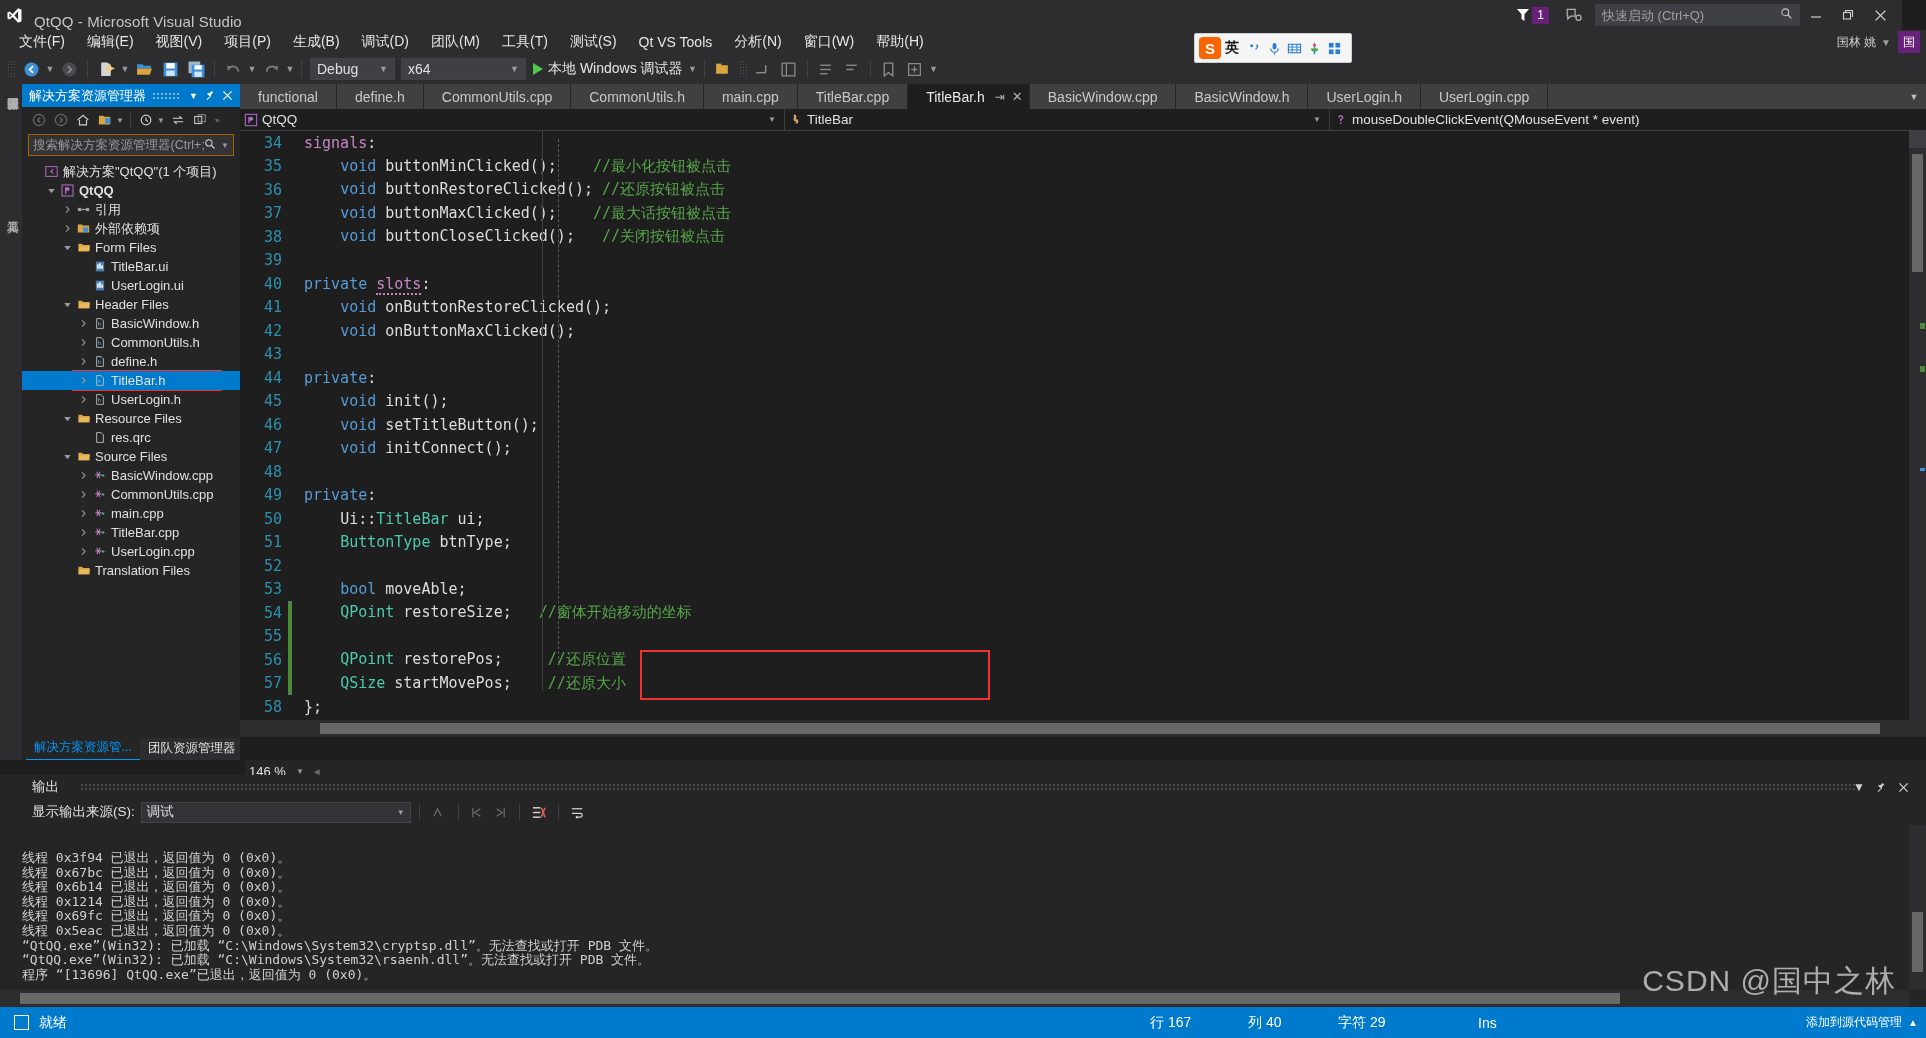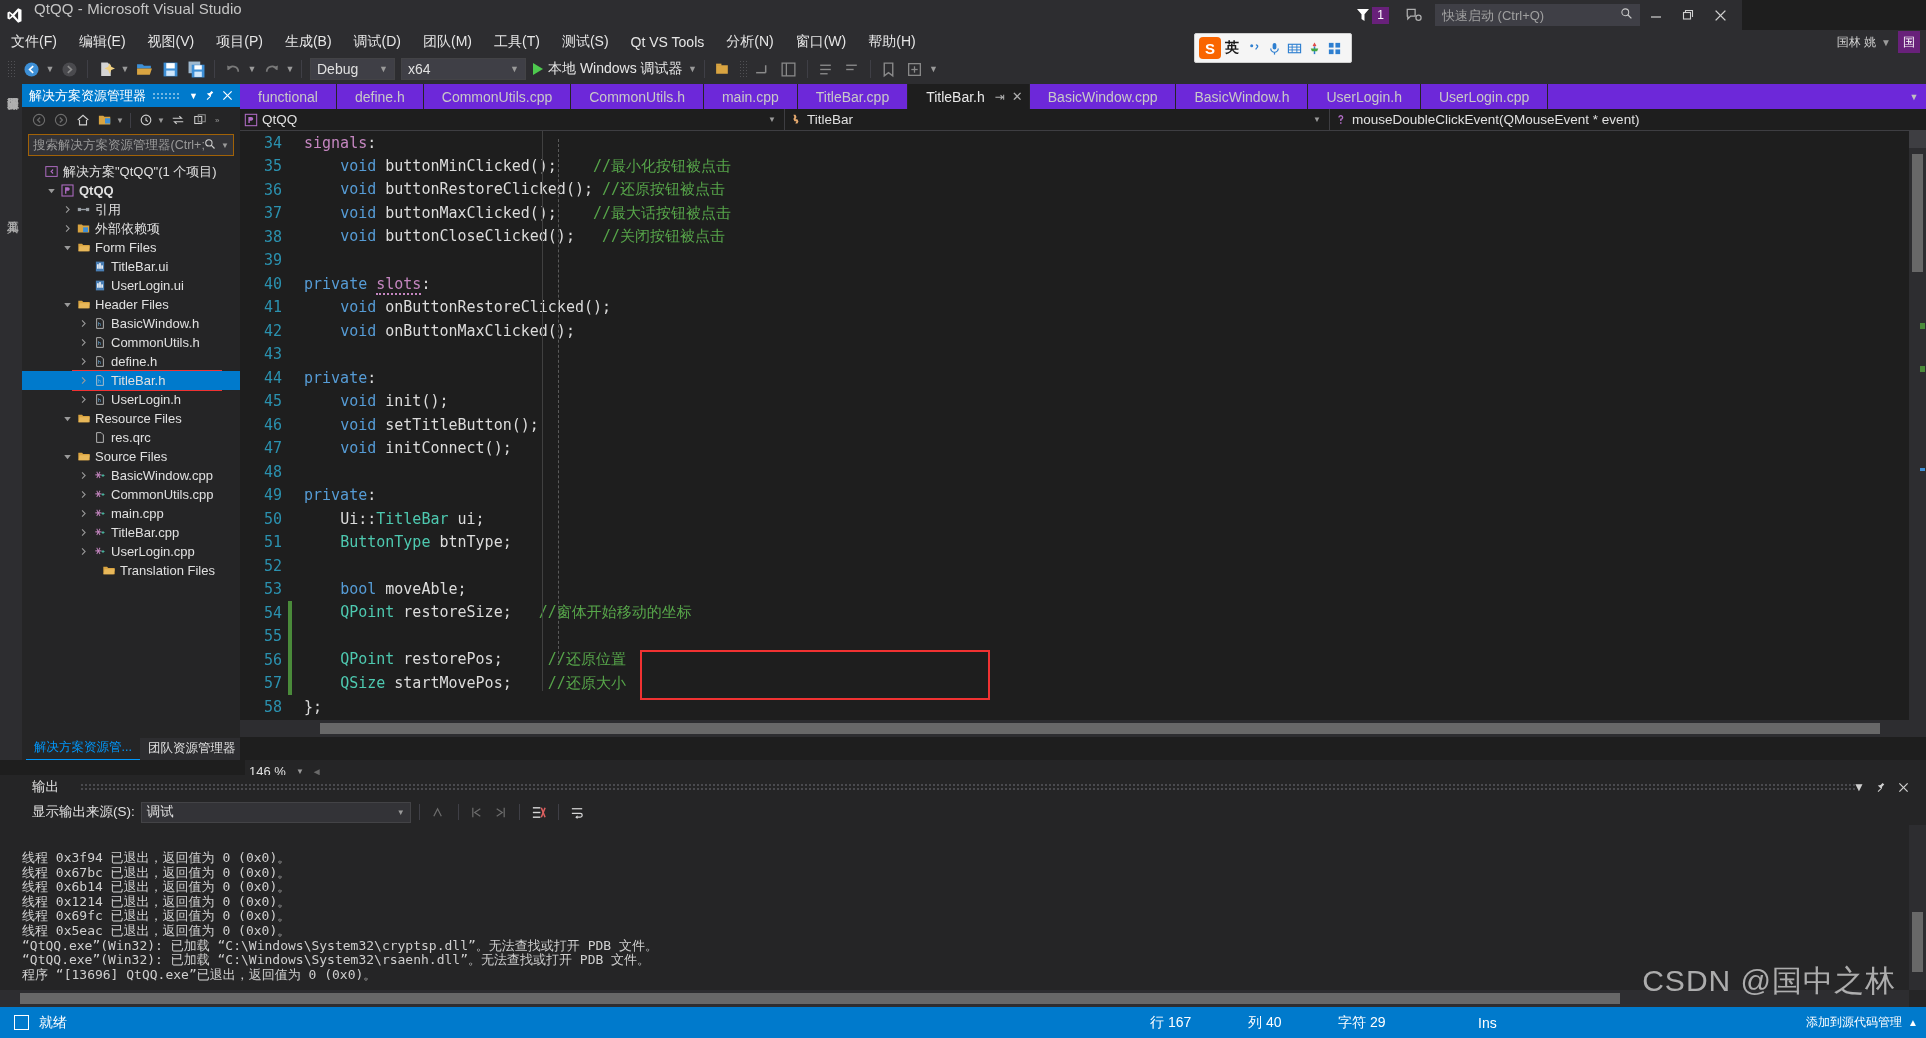--- a/index.html
+++ b/index.html
@@ -7,23 +7,23 @@
     width: 1926px; height: 1038px;
     background: #1e1e1e;
     font-family: "Liberation Sans", sans-serif;
     overflow: hidden;
     -webkit-font-smoothing: antialiased;
   }
   body { position: relative; }
 
   
   #titlebar {
-    position: absolute; left:0; top:0; width:1742px; height:30px;
+    position: absolute; left:0; top:0; width:1902px; height:30px;
     background: #2d2d30;
-    display: flex; align-items: flex-start;
+    display: flex; align-items: flex-end;
   }
   #vs-logo {
     width: 28px; height: 30px; display:flex; align-items:center; justify-content:center;
   }
   #vs-logo svg { display:block; }
   #app-title {
     color: #c5c5c5; font-size: 15px; margin-left: 6px; letter-spacing: .1px;
   }
   .tb-right { position:absolute; right:0; top:0; height:30px; display:flex; align-items:center; }
   #notif-wrap { display:flex; align-items:center; margin-right:10px; }
@@ -44,21 +44,21 @@
   #quicklaunch input::placeholder { color:#a0a0a0; }
   .win-btn {
     width: 32px; height:30px; display:flex; align-items:center; justify-content:center;
     color:#d0d0d0;
   }
   .win-btn svg { display:block; }
 
   
   #menubar {
     position:absolute; left:0; top:30px; width:1926px; height:24px;
-    background:#2d2d30; display:flex; align-items:center; 
+    background:#2d2d30; display:flex; align-items:center; padding-left:8px;
   }
   .menu-item {
     color:#e6e6e6; font-size:14px; padding: 2px 11px; white-space:nowrap; cursor:default;
   }
   #user-area { position:absolute; right:0; top:30px; height:24px; display:flex; align-items:center; }
   #user-name { color:#d0d0d0; font-size:12px;margin-left:12px; }
   #user-caret { color:#9a9a9a; font-size:10px; margin:0 7px 0 5px; }
   #user-avatar {
     width:22px; height:22px; background:#68217a; color:#fff; font-size:12px;
     display:flex; align-items:center; justify-content:center; margin-right:6px;
@@ -140,21 +140,21 @@
   }
   #se-bottom-tabs { height:22px; display:flex; align-items:flex-end; padding-left:4px; }
   .se-btab { font-size:12.5px; padding:2px 8px 3px 8px; white-space:nowrap; }
   #se-btab0 { color:#0097fb; border-bottom:1px solid #0097fb; }
   #se-btab1 { color:#e0e0e0; background:#2d2d30; }
 
   
   #editor-area {
     position:absolute; left:240px; top:84px; width:1686px; height:676px; background:#1e1e1e;
   }
-  #tabstrip { height:25px; background:#6d28d9; display:flex; align-items:stretch; position:relative;}
+  #tabstrip { height:25px; background:#404040; display:flex; align-items:stretch; position:relative;}
   .etab {
     display:flex; align-items:center; padding:0 18px; font-size:14px; color:#c8c8c8;
     white-space:nowrap; border-right:1px solid #252526;
   }
   .etab.active { background:#1e1e1e; color:#e8e8e8; padding-right:6px; }
   .etab .pin { margin-left:10px; color:#b0b0b0; font-size:12px; }
   .etab .xx  { margin-left:7px; color:#b0b0b0; font-size:13px; }
   #tab-overflow { position:absolute; right:4px; top:0; height:25px; width:16px;
     display:flex; align-items:center; justify-content:center; color:#c0c0c0; font-size:9px; }
   #navbar {
@@ -821,21 +821,21 @@
           </svg>
         </span>
         <span class="tico">
           <svg width="14" height="13" viewBox="0 0 16 16">
             <path fill="#c586c0" d="M4.5 3.2 6 6l1.5-2.8 1 .6L7 6.6l3 .1v1.1l-3 .1 1.5 2.8-1 .6L6 8.5 4.5 11.3l-1-.6L5 7.9l-3-.1V6.7l3-.1L3.5 3.8z"></path>
             <path fill="#4ec9b0" d="M11.2 6h1v1.4h1.4v1h-1.4V9.8h-1V8.4H9.8v-1h1.4z"></path>
           </svg>
         </span>
         <span class="tlabel">UserLogin.cpp</span>
       </div>
-      <div class="tnode" style="padding-left: 38px; justify-content: center;">
+      <div class="tnode" style="padding-left: 38px;">
         <span class="tw"></span>
         <span class="tico">
           <svg width="14" height="13" viewBox="0 0 16 16">
             <path fill="#d9a441" d="M1 3.5h4.6L7 5h8v7.5H1z"></path>
             <path fill="#e8b85a" d="M2.6 6.5H15l-1.2 6H1.4z"></path>
           </svg>
         </span>
         <span class="tlabel">Translation Files</span>
       </div>
     </div>

